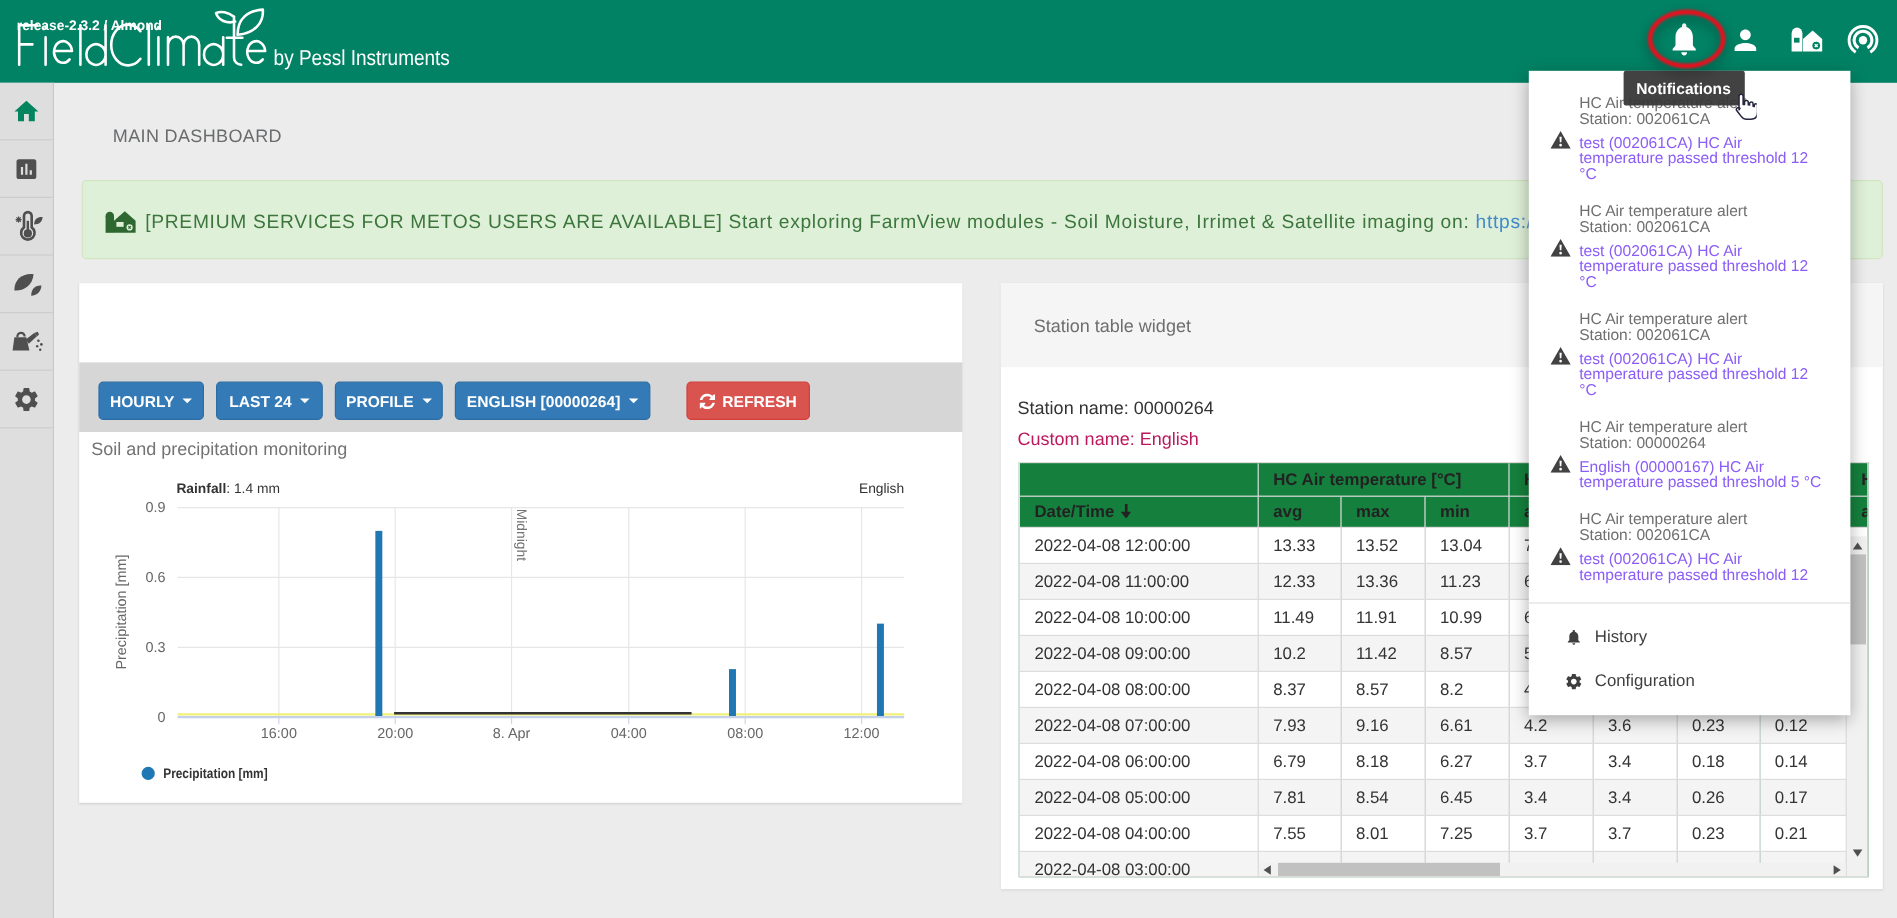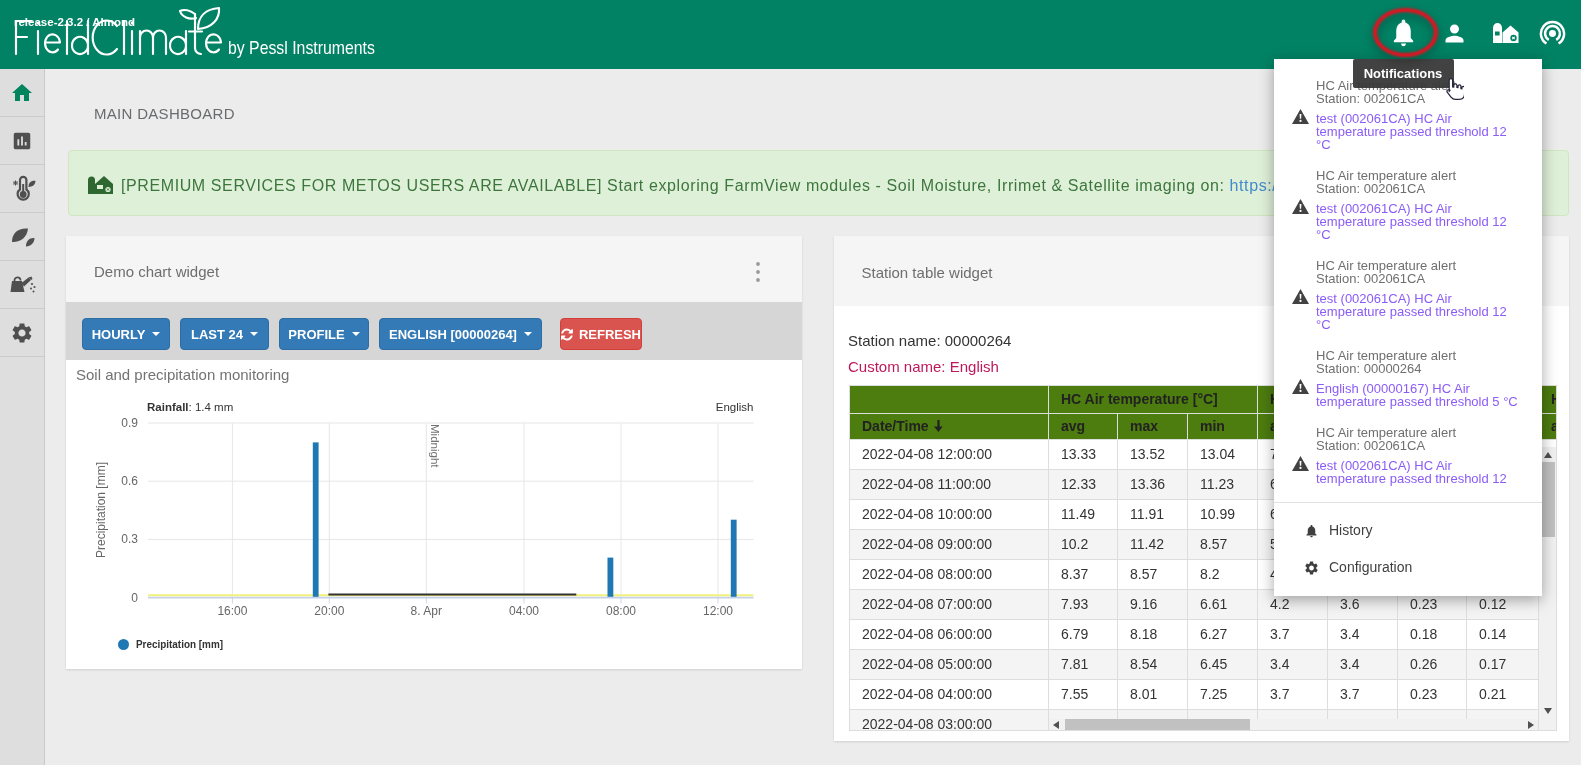--- a/index.html
+++ b/index.html
@@ -129,35 +129,27 @@
   <circle cx="4.5" cy="8" r="3.5" fill="#2e6830"></circle>
   <rect x="1" y="8" width="7" height="14" fill="#2e6830"></rect>
   <path fill="#2e6830" d="M8 12 L17 4 L26 12 L26 22 L8 22 Z"></path>
   <rect x="10" y="13" width="6" height="4" fill="#dff0d8"></rect>
   <circle cx="21" cy="17.5" r="2.6" fill="#dff0d8"></circle>
   <path d="M20 16.5 L22 18.5 M22 16.5 L20 18.5" stroke="#2e6830" stroke-width="1"></path>
 </svg>
 <div class="abs" style="left:121px;top:177px;color:#3c763d;font-size:16px;letter-spacing:0.6px;white-space:nowrap;">[PREMIUM SERVICES FOR METOS USERS ARE AVAILABLE] Start exploring FarmView modules - Soil Moisture, Irrimet &amp; Satellite imaging on: <span style="color:#428bca;">https://ng.farmview.com</span></div>
 
 <div class="card" style="left:66px;top:236px;width:736px;height:433px;">
-  <div class="cardhead" style="height:66px;">
-      <span style="position:absolute;left:28px;top:27px;">Demo chart widget</span>
-    <svg style="position:absolute;left:689px;top:25px;" width="6" height="22" viewBox="0 0 6 22">
-        <circle cx="3" cy="3" r="1.9" fill="#999"></circle>
-        <circle cx="3" cy="11" r="1.9" fill="#999"></circle>
-        <circle cx="3" cy="19" r="1.9" fill="#999"></circle>
-      </svg>
-  </div>
   <div class="abs" style="left:0;top:66px;width:736px;height:58px;background:#d6d6d6;"></div>
 </div>
 <div class="btn" style="left:82px;width:88px;">HOURLY<span class="caret"></span></div>
 <div class="btn" style="left:180px;width:89px;">LAST 24<span class="caret"></span></div>
 <div class="btn" style="left:279px;width:90px;">PROFILE<span class="caret"></span></div>
 <div class="btn" style="left:379px;width:163px;">ENGLISH [00000264]<span class="caret"></span></div>
-<div class="btn" style="left:560px;width:82px;background:#d9534f;border-color:#d43f3a;"><svg width="13" height="13" viewBox="0 0 1536 1536" style="margin-right:6px;">
+<div class="btn" style="left:572px;width:103px;background:#d9534f;border-color:#d43f3a;"><svg width="13" height="13" viewBox="0 0 1536 1536" style="margin-right:6px;">
       <path fill="#fff" d="M1511 928q0 5-1 7-64 268-268 434.5T764 1536q-146 0-282.5-55T238 1324l-129 129q-19 19-45 19t-45-19-19-45v-448q0-26 19-45t45-19h448q26 0 45 19t19 45-19 45l-137 137q71 66 161 102t187 36q134 0 250-65t186-179q11-17 53-117 8-23 30-23h192q13 0 22.5 9.5t9.5 22.5zm25-800v448q0 26-19 45t-45 19h-448q-26 0-45-19t-19-45 19-45l138-138q-148-137-349-137-134 0-250 65T332 500q-11 17-53 117-8 23-30 23H50q-13 0-22.5-9.5T18 608v-7q65-268 270-434.5T736 0q146 0 284 55.5T1264 212l130-129q19-19 45-19t45 19 19 45z"></path>
     </svg>REFRESH</div>
 <div class="abs" style="left:76px;top:366px;color:#737373;font-size:15px;">Soil and precipitation monitoring</div>
 
 <svg class="abs" style="left:66px;top:390px;" width="736" height="278" viewBox="0 0 736 278">
   <g transform="translate(-66,-390)">
 
     <line x1="148" y1="423" x2="753.5" y2="423" stroke="#e6e6e6"></line>
     <line x1="148" y1="481.2" x2="753.5" y2="481.2" stroke="#e6e6e6"></line>
     <line x1="148" y1="539.4" x2="753.5" y2="539.4" stroke="#e6e6e6"></line>
@@ -213,21 +205,21 @@
 </svg>
 
 <div class="card" style="left:833.5px;top:236px;width:735.5px;height:505px;">
   <div class="cardhead" style="height:70px;">
       <span style="position:absolute;left:28px;top:28px;">Station table widget</span>
     </div>
 </div>
 <div class="abs" style="left:848px;top:332px;color:#333;font-size:15px;">Station name: 00000264</div>
 <div class="abs" style="left:848px;top:358px;color:#be185d;font-size:15px;">Custom name: English</div>
 
-<div id="stationtable" class="abs" style="left:849px;top:384.5px;width:708px;height:346.7px;border:1px solid #ddd;overflow:hidden;background:#4d7c0f;font-size:14px;color:#333;">
+<div id="stationtable" class="abs" style="left:849px;top:384.5px;width:708px;height:346.7px;border:1px solid #ddd;overflow:hidden;background:#15803d;font-size:14px;color:#333;">
 <table style="table-layout:fixed;width:750px;">
 <colgroup>
         <col style="width:199px">
         <col style="width:69px">
         <col style="width:70px">
         <col style="width:70px">
         <col style="width:70px">
         <col style="width:70px">
         <col style="width:69px">
         <col style="width:72px">

